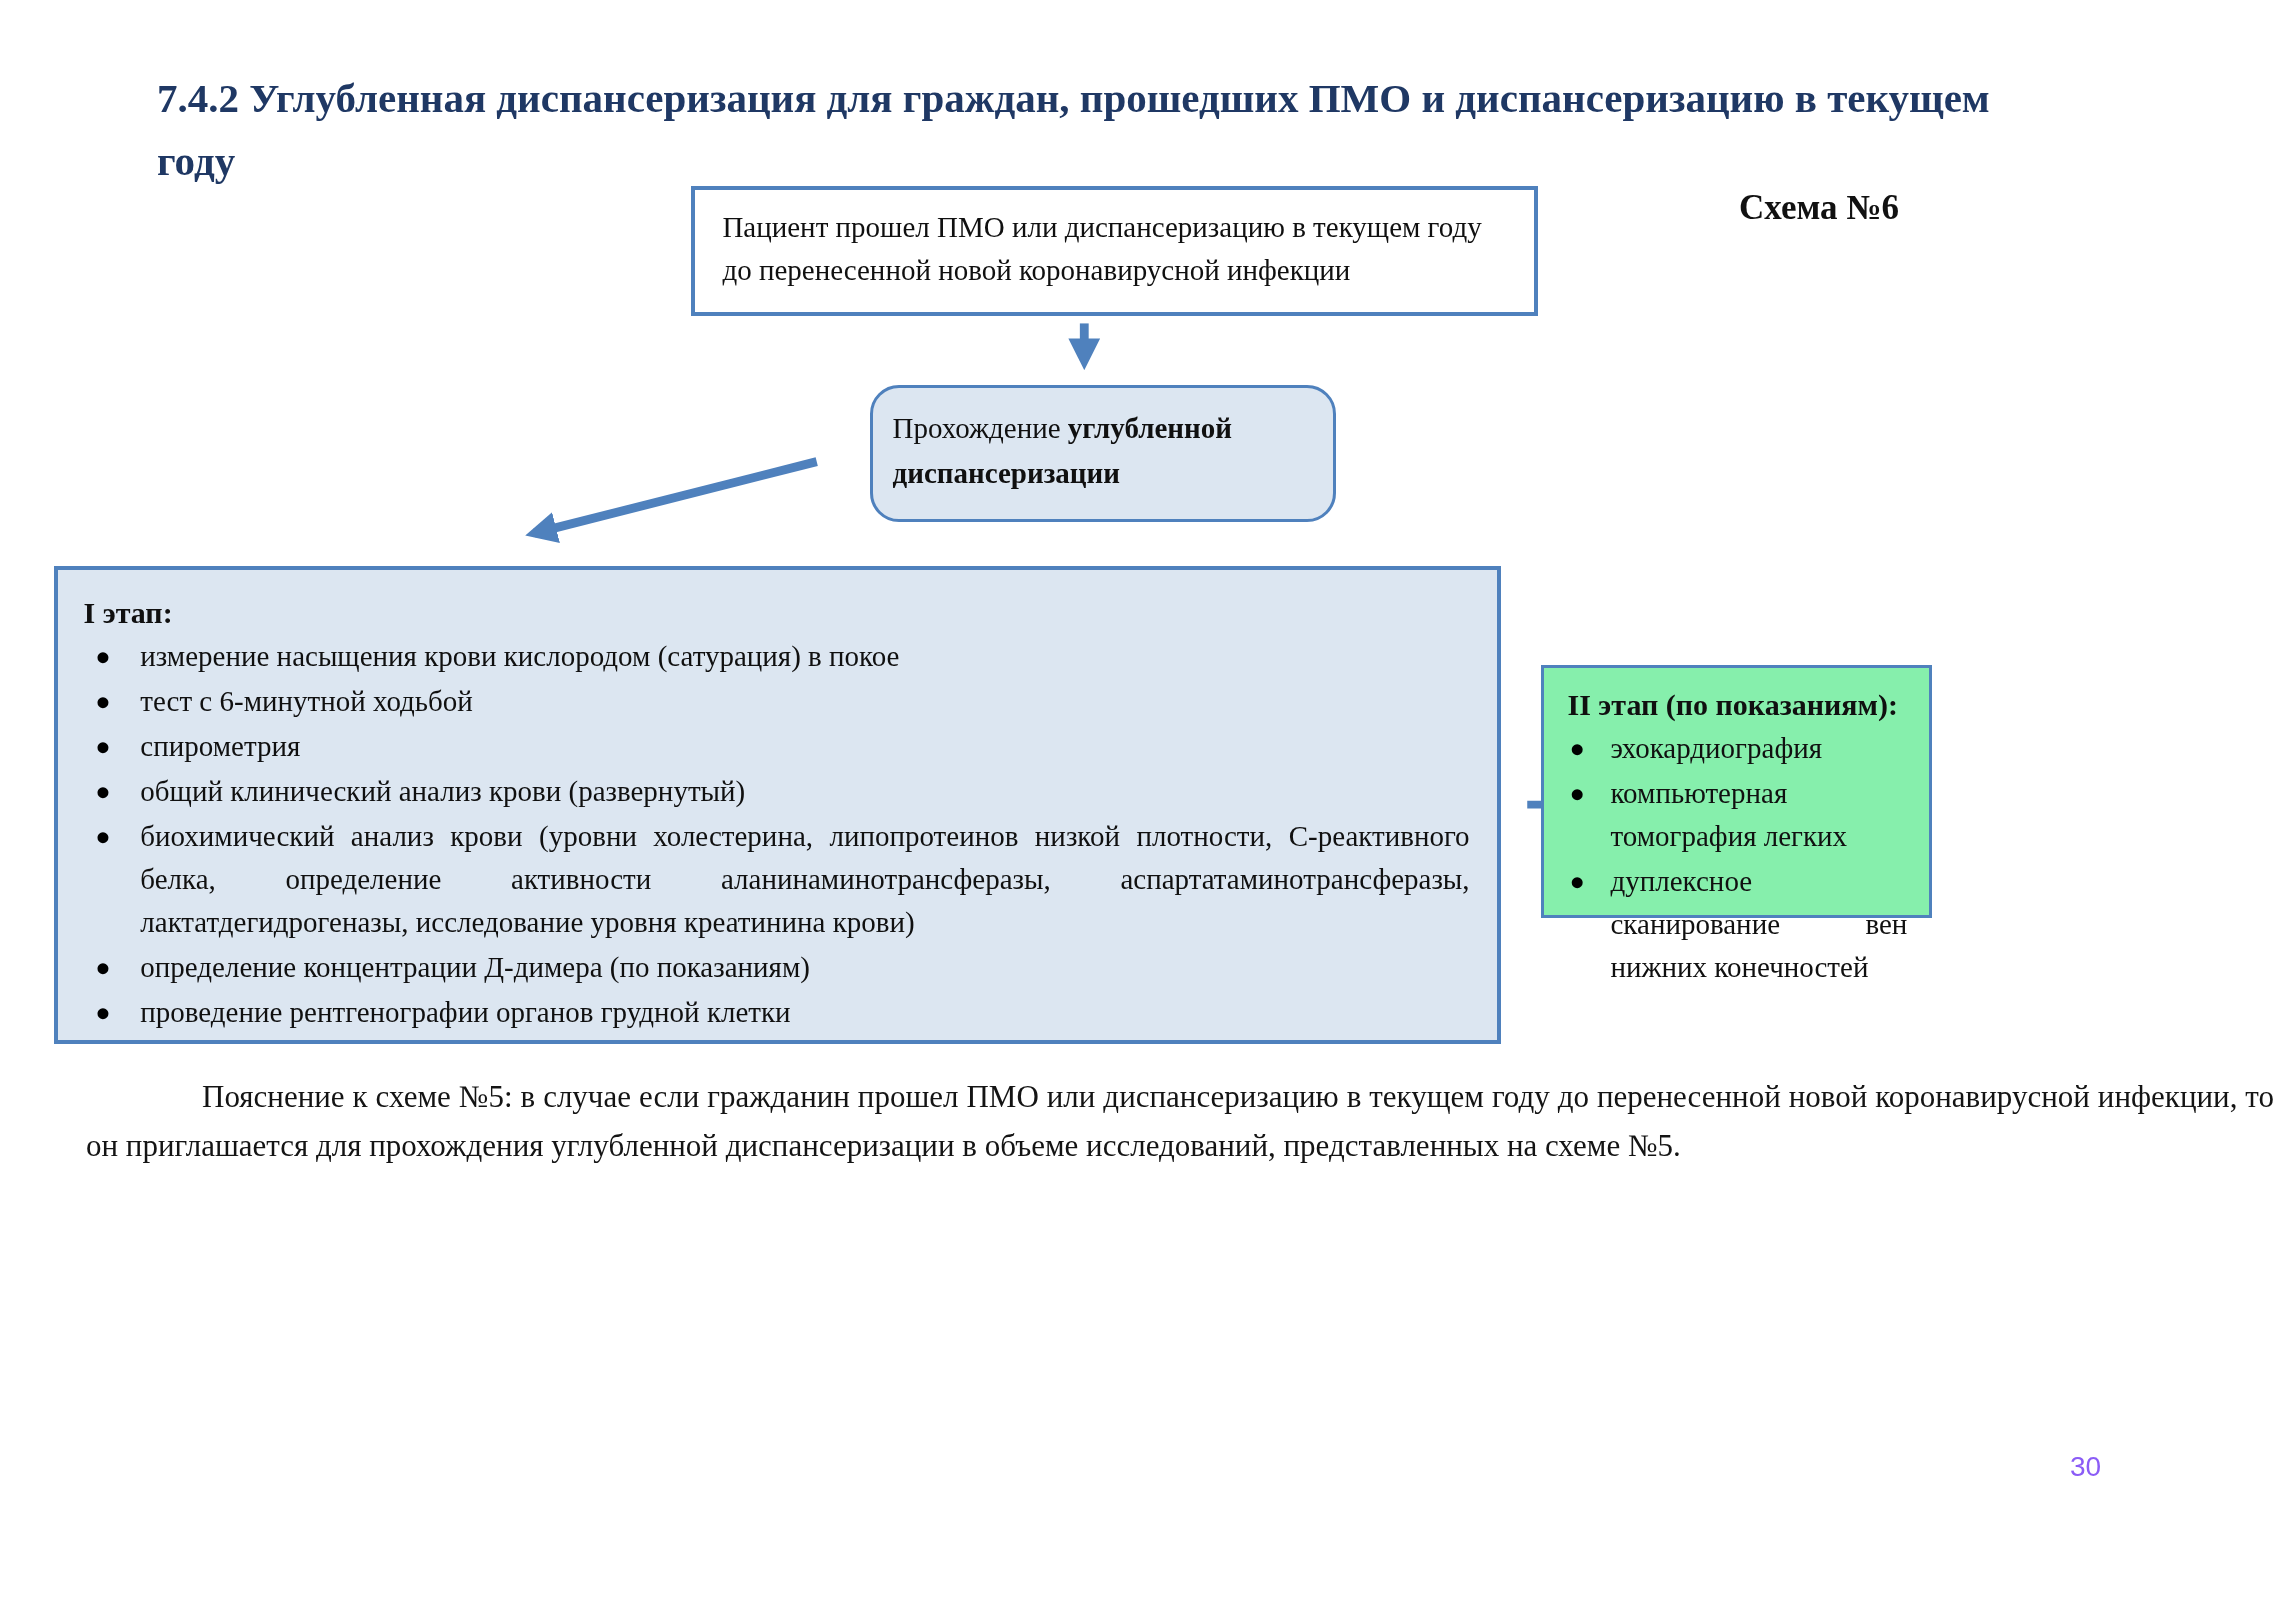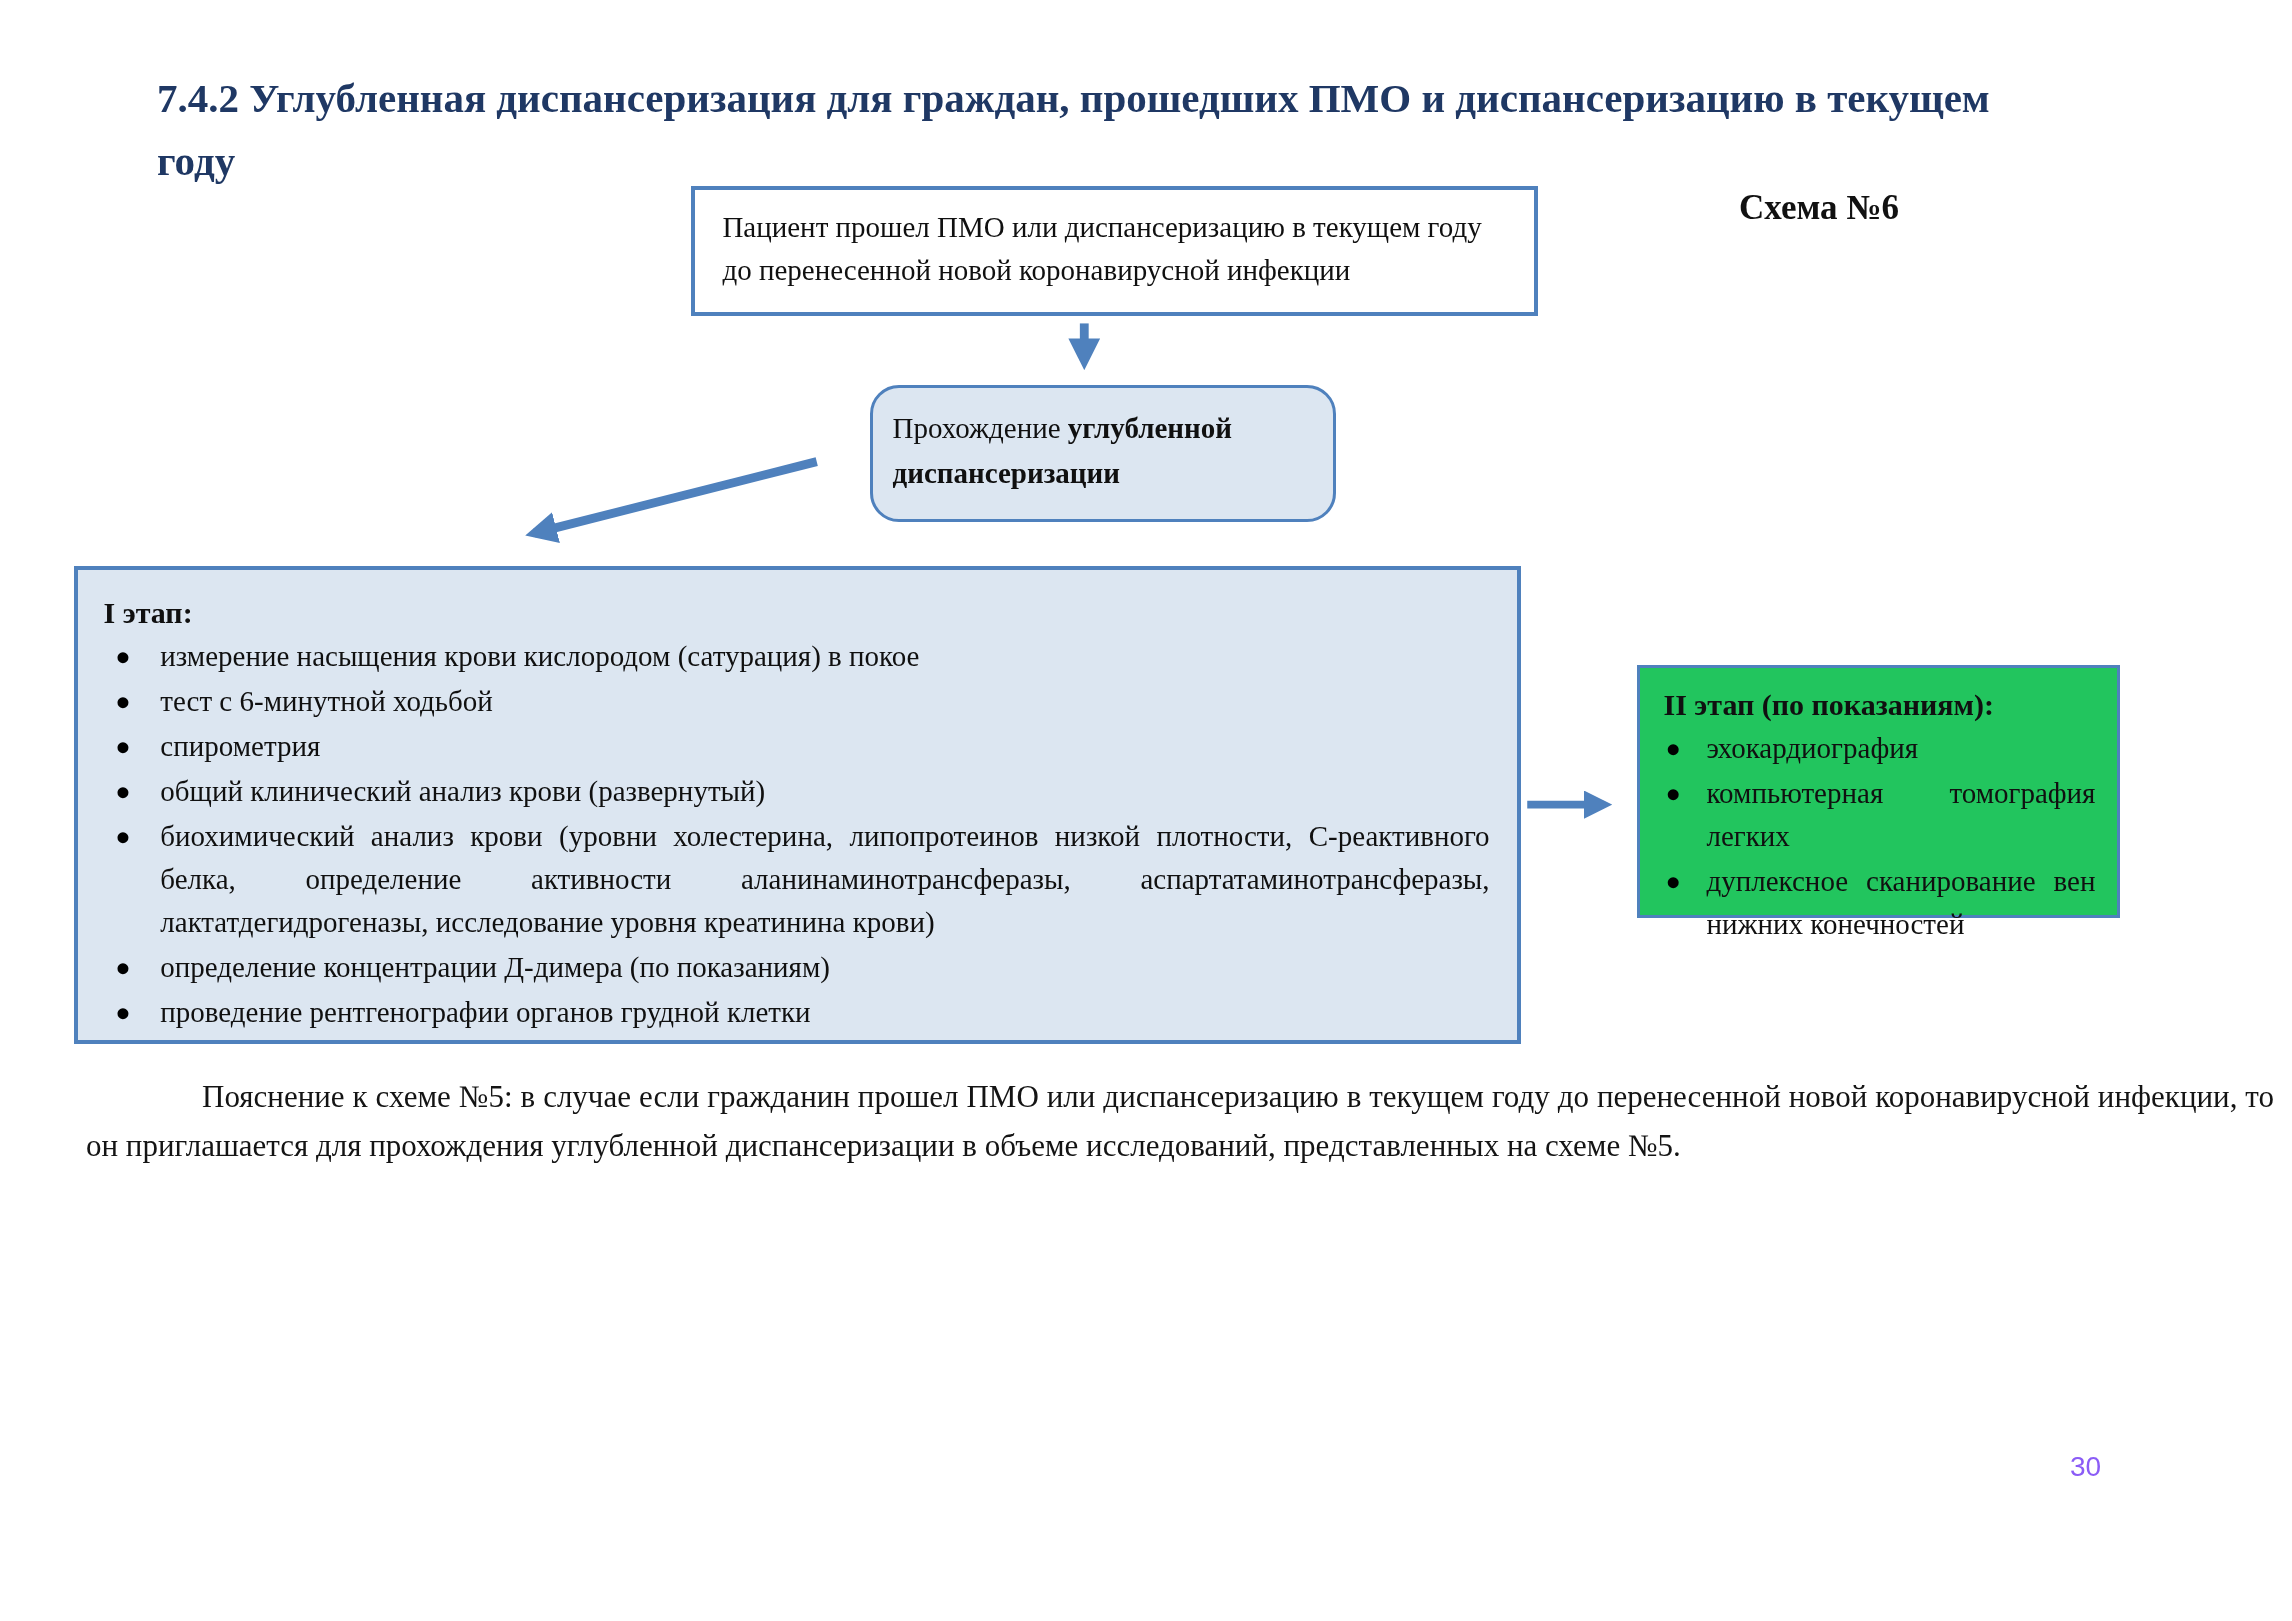--- a/index.html
+++ b/index.html
@@ -38,25 +38,24 @@
     border-width:3.9px;
     padding:17.6px 19.6px 0 19.6px;
     line-height:45px;
     border-radius:29px;
   }
   .box-stage1{
     left:54px;top:566px;width:1447px;height:478px;
     background:#dce6f1;
     text-align:left;
     padding:19.6px 27.4px 0 25.5px;
-    margin-left:20px;
   }
   .box-stage2{
-    left:1637px;top:665px;width:483px;height:253px;
-    background:#22c55e;
+    left:1541px;top:665px;width:391px;height:253px;
+    background:#86efac;
     border-width:3.9px;
     text-align:left;
     padding:13.7px 21.6px 0 23.5px;
   }
   .stage-heading{font-weight:bold;font-size:30px;line-height:45px;}
   .li{display:flex;line-height:43px;margin:0 0 2px 0;}
   .li .dot{flex:none;width:45px;padding-left:11.8px;font-size:25.5px;color:#000;}
   .li .txt{flex:1;text-align:justify;text-align-last:left;}
   .box-stage2 .li .dot{width:41px;padding-left:2px;}
   .note{

